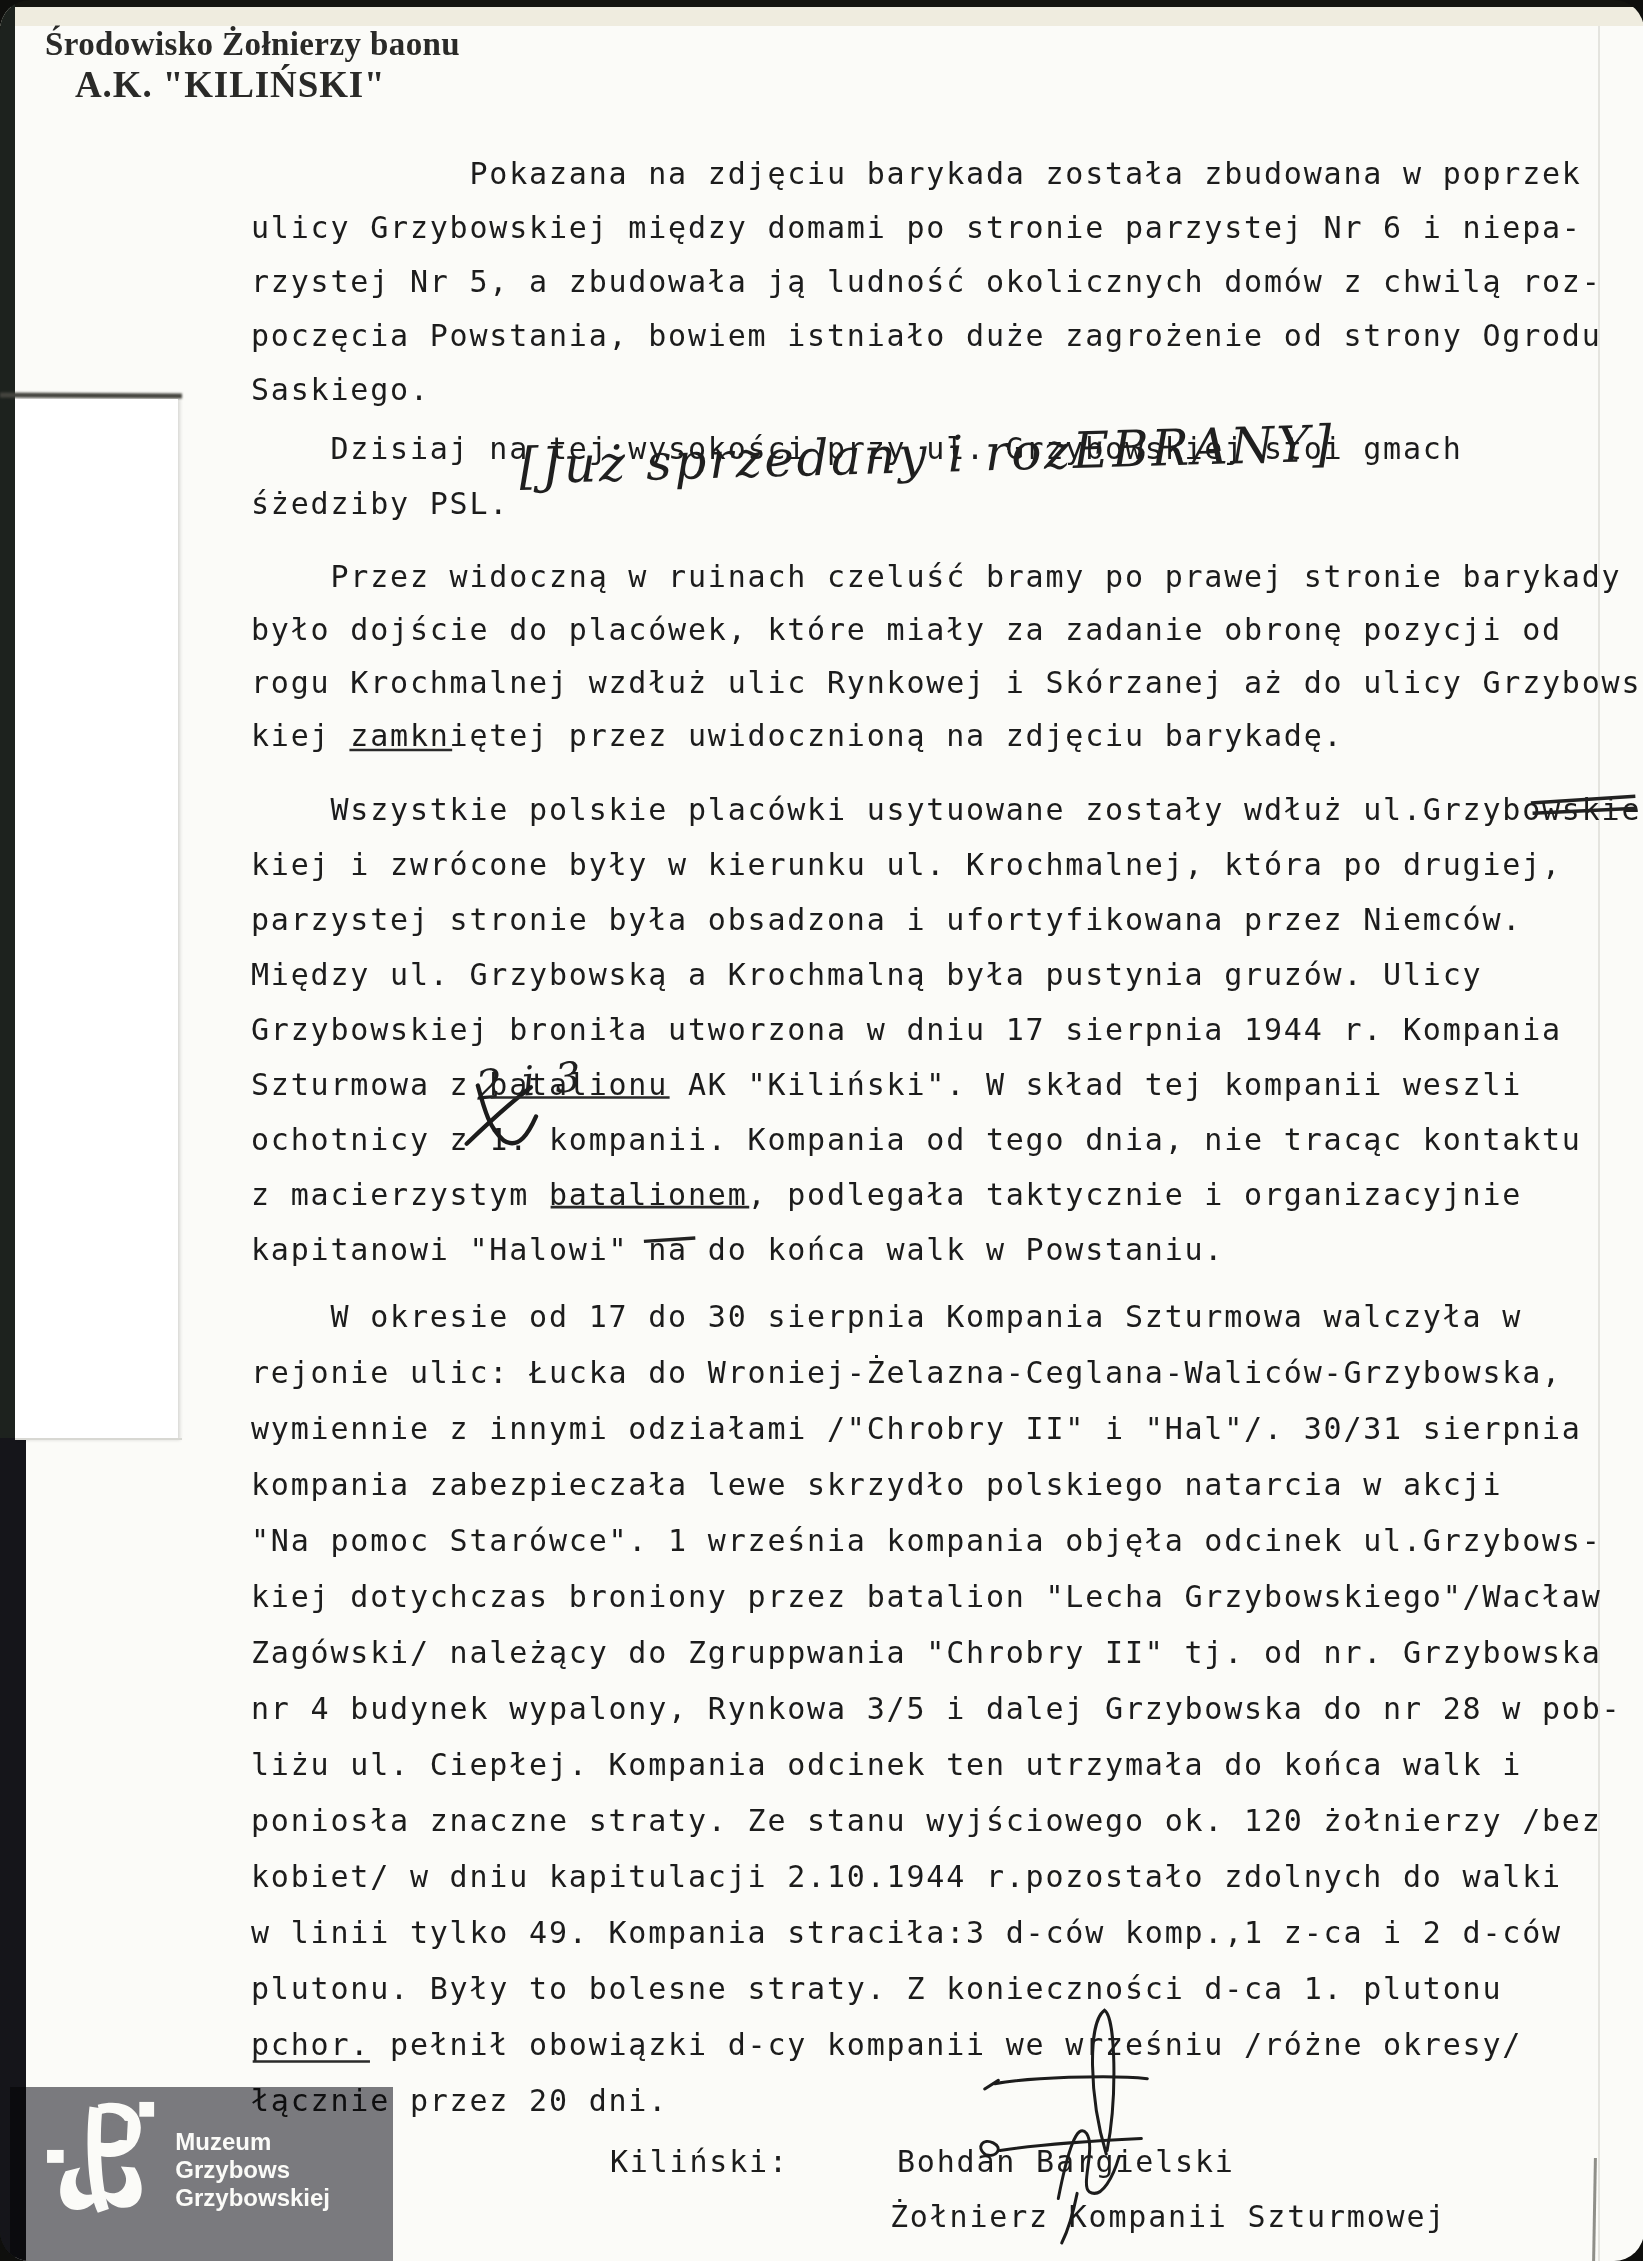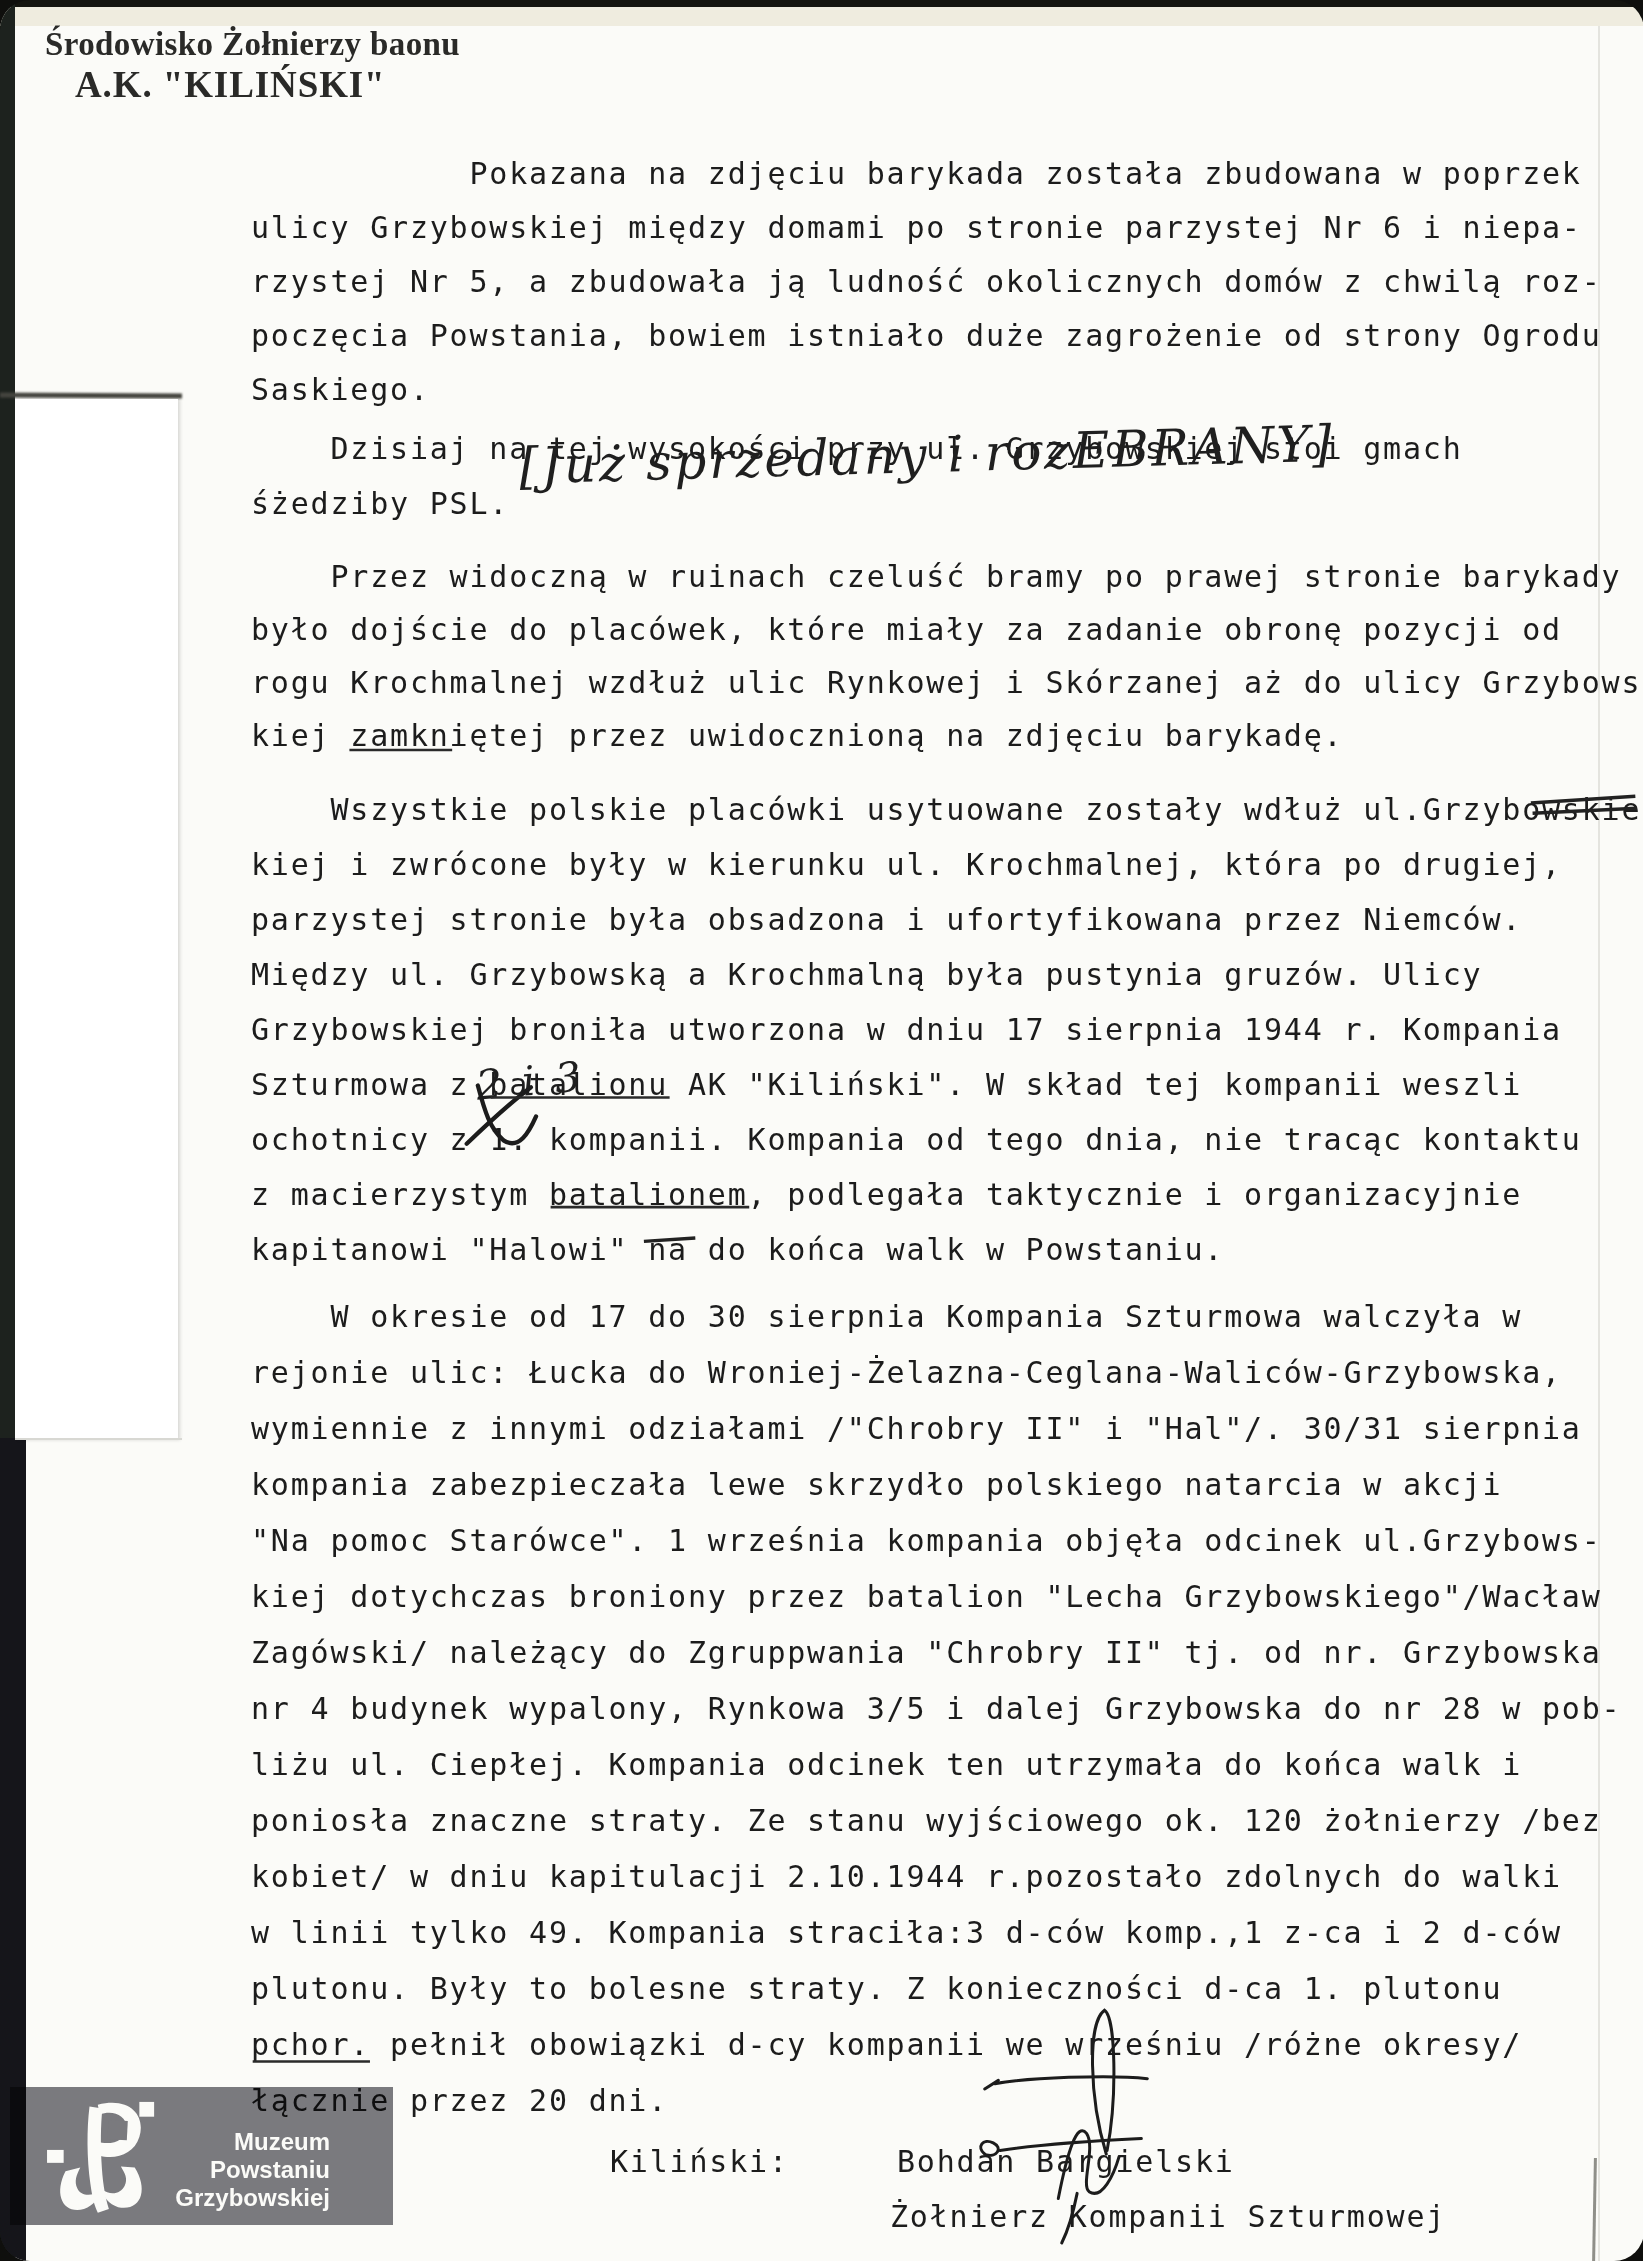--- a/index.html
+++ b/index.html
@@ -28,22 +28,22 @@
   .para{position:absolute;left:251px;width:1404px;}
   .tline{white-space:pre;font-size:30px;letter-spacing:1.8px;color:#1c1c1c;}
   .typed-abs{position:absolute;white-space:pre;font-size:30px;letter-spacing:1.8px;color:#1c1c1c;}
   
   .hand{position:absolute;font-family:"DejaVu Serif",serif;font-style:italic;color:#1f1f1f;}
   .psl-note{left:519px;top:426px;font-size:50px;letter-spacing:2.6px;transform:rotate(-1.6deg);}
   .note23{left:476px;top:1057px;font-size:41px;transform:rotate(-5deg);letter-spacing:3.4px;}
   
   .marks{position:absolute;left:0;top:0;pointer-events:none;}
   
-  .watermark{position:absolute;left:10.3px;top:2087px;width:383px;height:138px;
-             background:#7c7c82;mix-blend-mode:multiply;text-align:right;}
+  .watermark{position:absolute;left:10.3px;top:2087px;width:383px;height:174px;
+             background:#7c7c82;mix-blend-mode:multiply;}
   .wm-text{position:absolute;left:165px;top:41px;font-family:"Liberation Sans",sans-serif;
            font-weight:bold;color:#ffffff;font-size:24px;line-height:28px;}
   .wm-logo{position:absolute;left:36px;top:13.7px;}
 </style>
 </head>
 <body>
 
 <div class="stage">
 
   <div class="page"></div>
@@ -155,19 +155,19 @@
         <path d="M56,4 C92,-5 108,17 101,39 C95,58 75,64 57,59 L55,44 C72,49 86,42 87,30 C88,16 72,9 58,15 Z"></path>
         <rect x="67" y="21" width="21" height="21" fill="#7c7c82" transform="rotate(3 77 31)"></rect>
         <path d="M21,76 C8,101 18,123 41,117 C52,113 57,105 59,97 C49,104 38,103 34,95 C30,87 33,80 37,72 Z"></path>
         <path d="M96,72 C111,96 103,120 78,115 C68,112 62,104 60,96 C71,103 81,100 85,92 C89,84 85,78 81,71 Z"></path>
         <rect x="101" y="1" width="16" height="16"></rect>
         <rect x="1" y="53" width="18" height="14"></rect>
       </g>
     </svg>
     <div class="wm-text">
       <div>Muzeum</div>
-      <div>Powstaniu</div>
+      <div>Grzybows</div>
       <div>Grzybowskiej</div>
     </div>
   </div>
 
 </div>
 
 
 </body></html>

